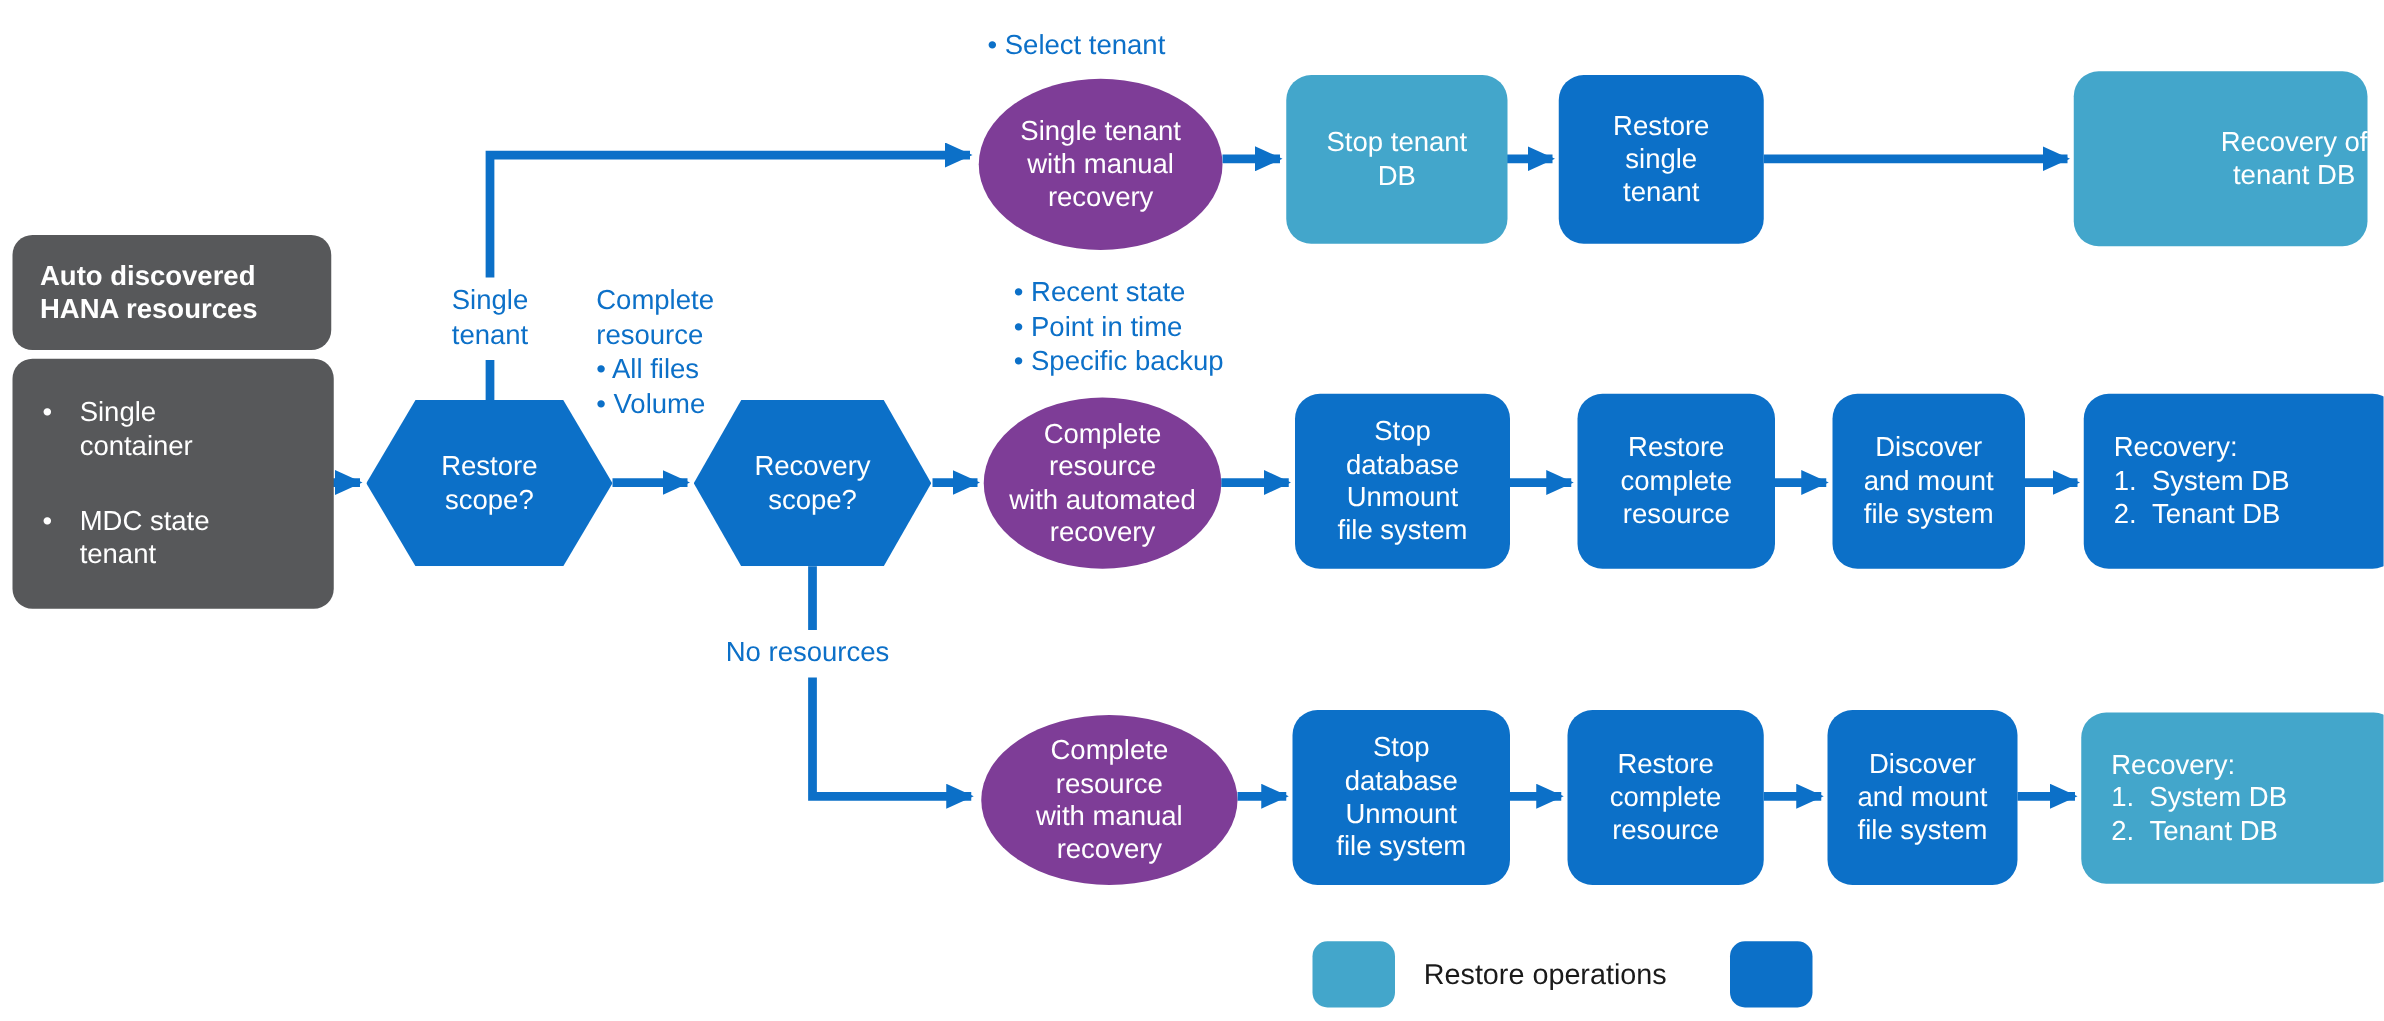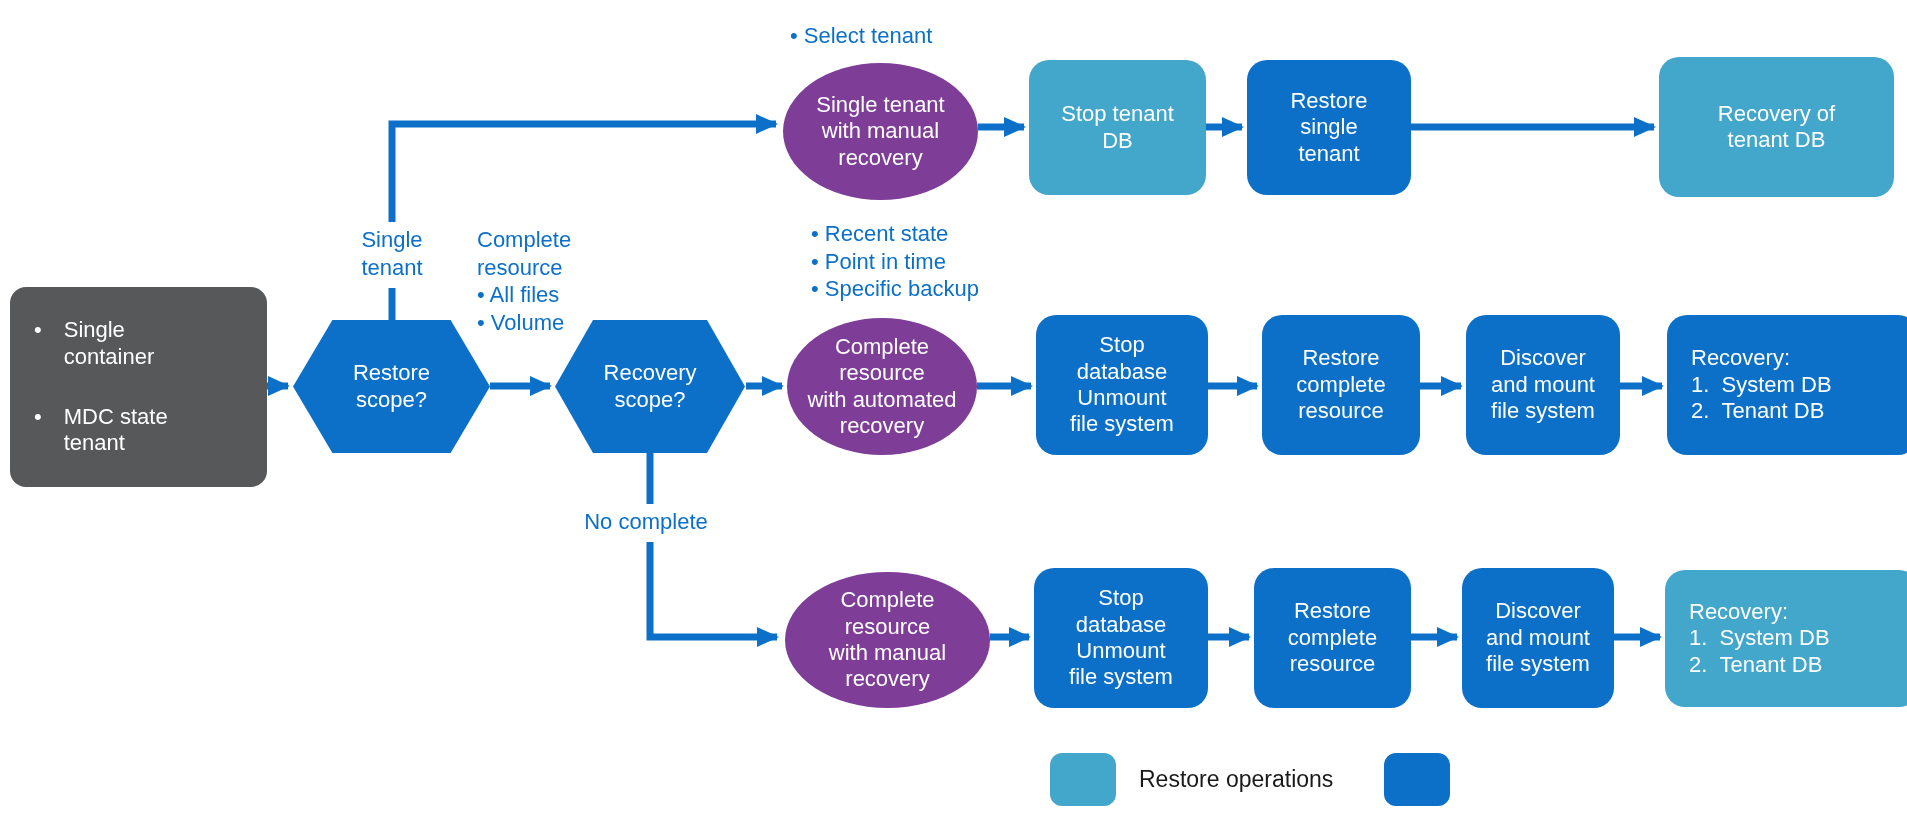--- a/index.html
+++ b/index.html
@@ -64,20 +64,24 @@
       <path d="M650,453 L650,504"></path>
       <path d="M650,542 L650,637 L777,637" marker-end="url(#arr)"></path>
 
       <path d="M990,637 L1029,637" marker-end="url(#arr)"></path>
       <path d="M1208,637 L1249,637" marker-end="url(#arr)"></path>
       <path d="M1411,637 L1457,637" marker-end="url(#arr)"></path>
       <path d="M1614,637 L1660,637" marker-end="url(#arr)"></path>
     </g>
   </svg>
 
+  <div class="node gray gray-title" style="left:10px; top:188px; width:233px; height:92px;">
+    <span>Auto discovered
+HANA resources</span>
+  </div>
 
   <div class="node gray bullets-box" style="left:10px; top:287px; width:233px; height:200px;">
     <div class="g-bullet">
       <span>•</span>
       <span class="txt">Single container</span>
     </div>
     <div class="g-bullet">
       <span>•</span>
       <span class="txt">MDC state tenant</span>
     </div>
@@ -95,37 +99,37 @@
   <div class="blue-label centered-label" style="left:332px; top:226px; width:120px;">Single
 tenant</div>
   <div class="blue-label" style="left:477px; top:226px; width:170px;">Complete
 resource
 • All files
 • Volume</div>
   <div class="blue-label" style="left:790px; top:22px; width:260px;">• Select tenant</div>
   <div class="blue-label" style="left:811px; top:220px; width:260px;">• Recent state
 • Point in time
 • Specific backup</div>
-  <div class="blue-label centered-label" style="left:571px; top:508px; width:150px;">No complete</div>
+  <div class="blue-label centered-label" style="left:571px; top:508px; width:150px;">No resources</div>
 
   <div class="node purple-ellipse" style="left:783px; top:63px; width:195px; height:137px;">
     <span>Single tenant
 with manual
 recovery</span>
   </div>
   <div class="node rbox manual" style="left:1029px; top:60px; width:177px; height:135px;">
     <span>Stop tenant
 DB</span>
   </div>
   <div class="node rbox snapcenter" style="left:1247px; top:60px; width:164px; height:135px;">
     <span>Restore
 single
 tenant</span>
   </div>
-  <div class="node rbox manual" style="left:1659px; top:57px; width:235px; height:140px;">
+  <div class="node rbox manual" style="left:1659px; top:57px; width:235px; height:140px;justify-content:flex-end;">
     <span>Recovery of
 tenant DB</span>
   </div>
 
   <div class="node purple-ellipse" style="left:787px; top:318px; width:190px; height:137px;">
     <span>Complete
 resource
 with automated
 recovery</span>
   </div>

